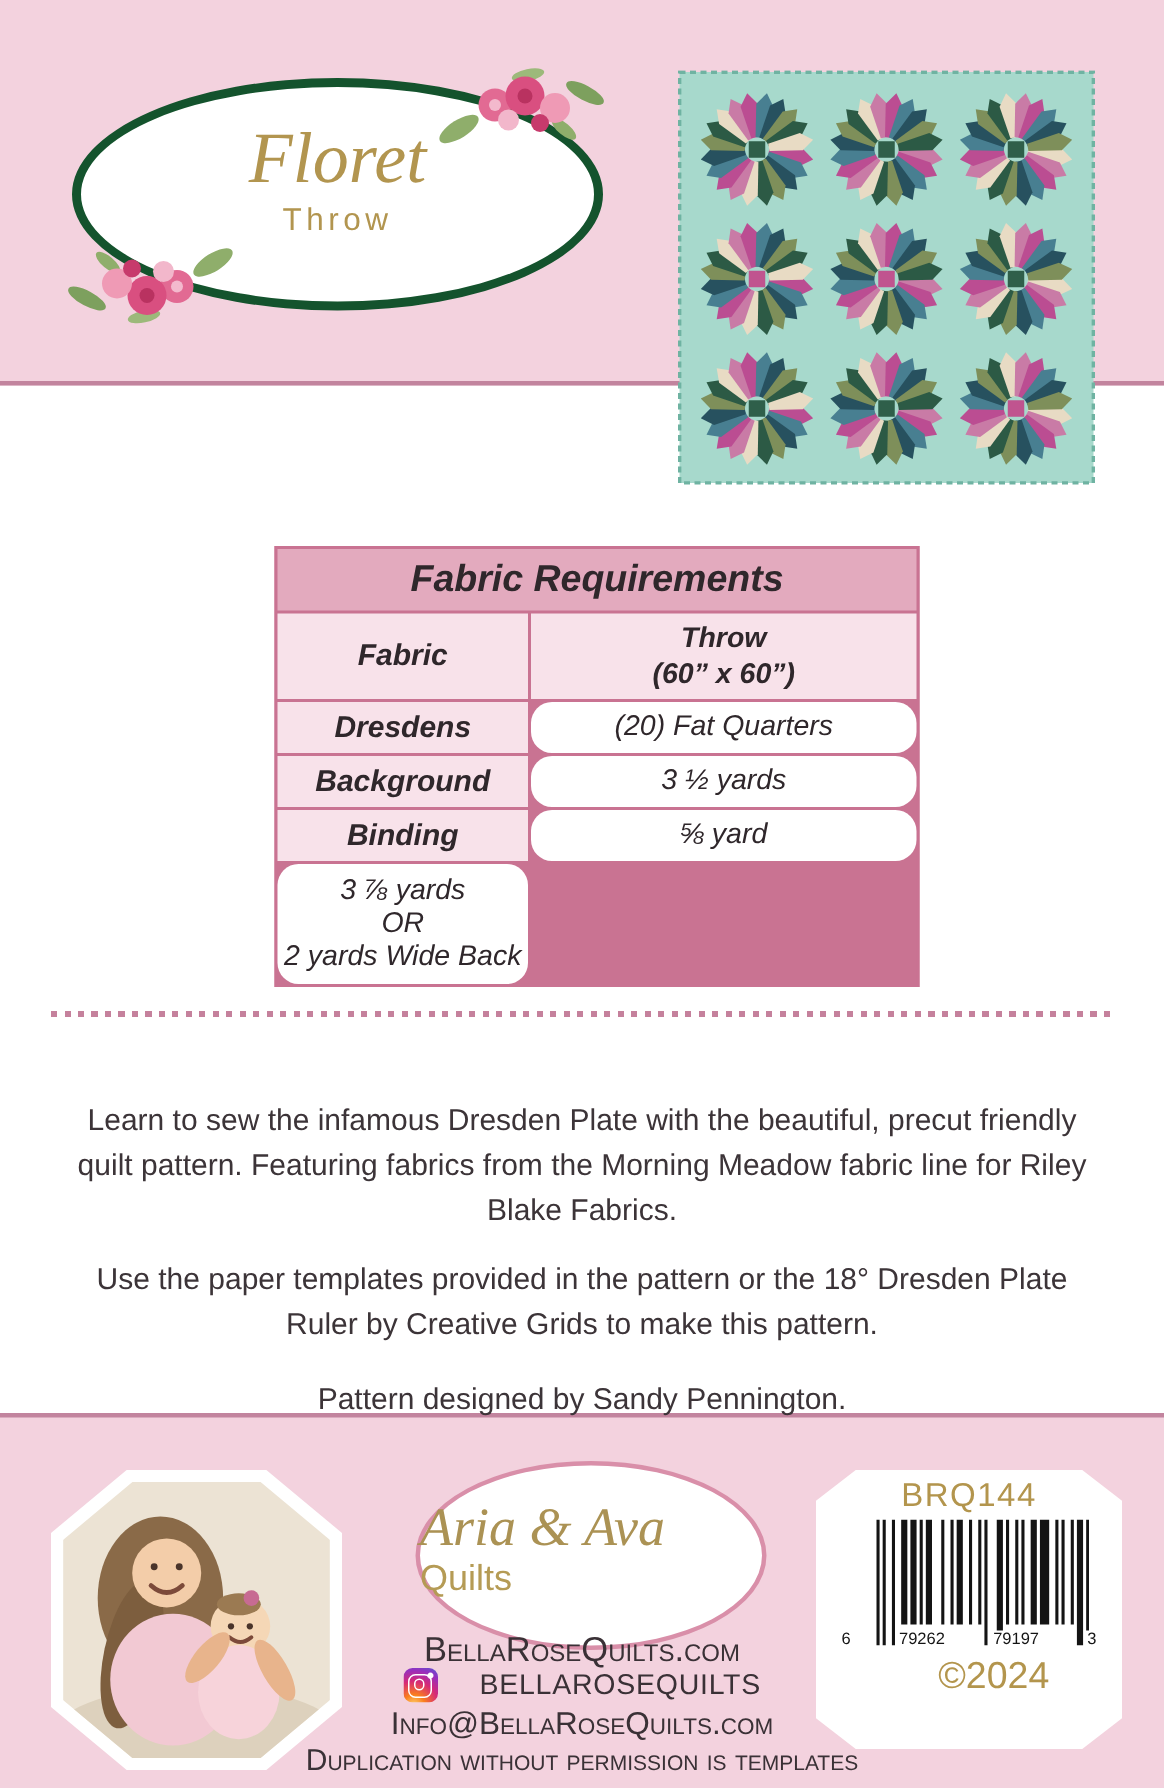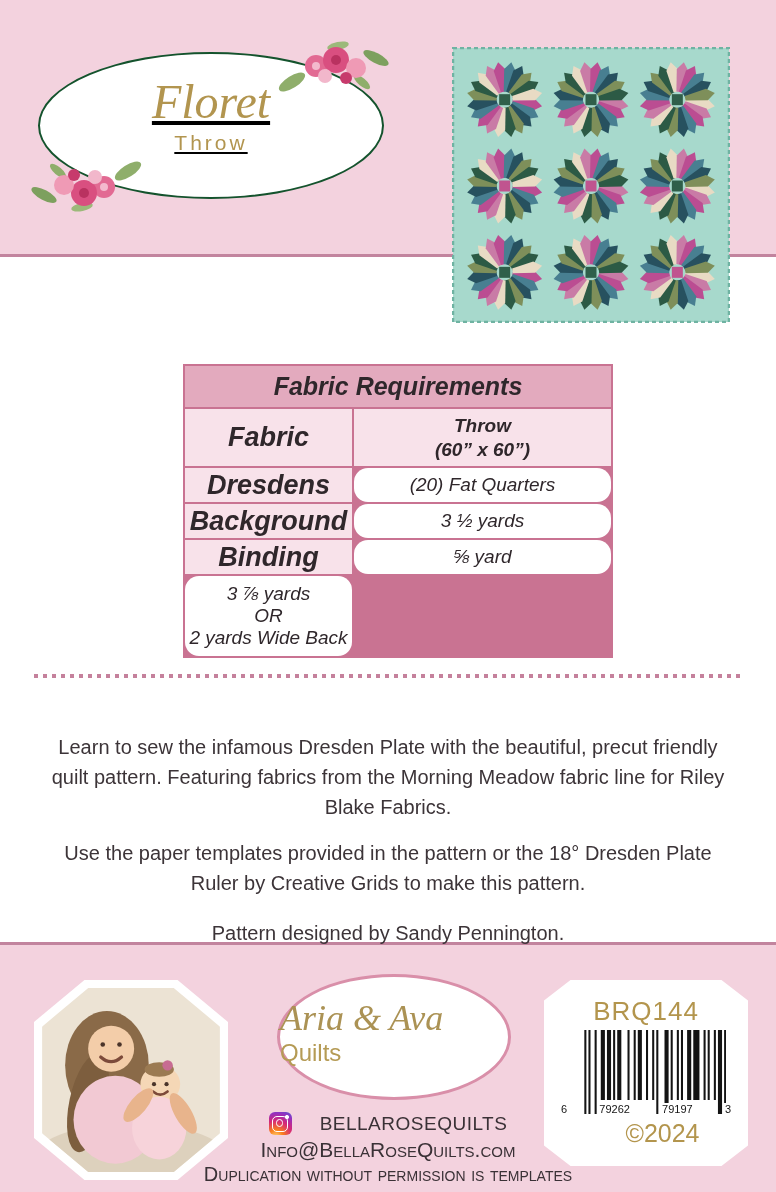--- a/index.html
+++ b/index.html
@@ -3,40 +3,40 @@
 <meta charset="utf-8">
 <style>
   html,body{margin:0;padding:0;background:#888;}
   .page{position:relative;width:776px;height:1192px;background:#ffffff;margin:0 auto;
         font-family:"Liberation Sans",sans-serif;overflow:hidden;}
   .band{position:absolute;left:0;width:776px;background:#f3d2de;}
   .band.top{top:0;height:254px;border-bottom:3px solid #c2849e;}
   .band.bottom{top:942px;height:250px;border-top:3px solid #c2849e;}
 
   
-  .title-oval{position:absolute;left:38px;top:52px;width:342px;height:143px;background:#fff;
-              border:2px solid #14532d;border-radius:50%;text-align:center;z-index:2;text-decoration:underline;}
+  .title-oval{position:absolute;left:48px;top:52px;width:342px;height:143px;background:#fff;
+              border:6px solid #14532d;border-radius:50%;text-align:center;z-index:2;}
   .floret{margin-top:20px;font-family:"Liberation Serif",serif;font-style:italic;
           font-size:48px;color:#b2954f;}
   .throw{font-size:21px;letter-spacing:3px;color:#b2954f;margin-top:2px;}
   .fl{position:absolute;width:120px;height:62px;}
   .fl-tr{right:-14px;top:-16px;}
   .fl-bl{left:-16px;bottom:-18px;transform:rotate(180deg);}
 
   
   .quilt{position:absolute;left:452px;top:47px;width:278px;height:276px;z-index:3;}
 
   
   .fabric-table{position:absolute;left:183px;top:364px;width:426px;display:grid;
                 grid-template-columns:167px 1fr;grid-template-rows:41px 57px 34px 34px 34px 80px;
                 gap:2px;border:2px solid #c97392;background:#c97392;color:#2f272b;}
   .cell{display:flex;flex-direction:column;align-items:center;justify-content:center;text-align:right;background:#fff;font-style:italic;}
   .cell.head{grid-column:1/-1;background:#e3aabe;font-size:25px;font-weight:bold;}
   .cell.pink{background:#f8e2ea;}
-  .cell.label{font-weight:bold;font-size:27px;}
+  .cell.label{font-weight:bold;font-size:20px;}
   .cell.value{font-size:19px;border-radius:14px;}
   .cell .b{font-weight:bold;font-size:19px;line-height:24px;}
 
   
   .divider{position:absolute;left:34px;top:674px;width:708px;height:4px;
            background:repeating-linear-gradient(90deg,#c5819c 0 4px,rgba(0,0,0,0) 4px 9px);}
   .desc{position:absolute;left:38px;width:700px;text-align:center;font-size:20px;
         line-height:30px;color:#3c3438;}
   .p1{top:712px;}.p2{top:818px;}.p3{top:898px;}
 
@@ -63,21 +63,21 @@
         border:1.6px solid #fff;border-radius:50%;}
   .handle{font-size:19px;letter-spacing:.5px;text-transform:uppercase;color:#3a3136;margin-left:20px;}
   .email{position:absolute;left:168px;top:1138px;width:440px;text-align:center;
          font-variant:small-caps;font-size:21px;color:#3a3136;z-index:2;}
   .legal{position:absolute;left:0;top:1163px;width:776px;text-align:center;
          font-variant:small-caps;font-size:20px;color:#3a3136;z-index:3;}
 
   .barcode-panel{position:absolute;left:544px;top:980px;width:204px;height:186px;background:#fff;
          clip-path:polygon(13% 0,87% 0,100% 11%,100% 89%,87% 100%,13% 100%,0 89%,0 11%);
          text-align:center;z-index:2;}
-  .sku{margin-top:16px;font-size:26px;color:#b3954d;letter-spacing:1px;}
+  .sku{margin-top:4px;font-size:22px;color:#b3954d;letter-spacing:1px;}
   .bars{margin-top:3px;}
   .digits{display:flex;justify-content:space-between;width:174px;margin:-15px auto 0;
           font-size:11px;color:#141414;position:relative;}
   .digits span{background:#fff;padding:0 2px;line-height:13px;}
   .copyright{font-size:25px;color:#b3954d;margin-top:3px;margin-left:33px;}
 </style>
 </head>
 <body>
 
 <div class="page">
@@ -358,20 +358,21 @@
       <ellipse cx="135" cy="120" rx="8" ry="22" fill="#e8b48c" transform="rotate(-30 135 120)"></ellipse>
       <ellipse cx="92" cy="112" rx="8" ry="20" fill="#e8b48c" transform="rotate(40 92 112)"></ellipse>
     </svg>
   </div>
 
   <div class="brand-oval">
     <div class="brand">Aria &amp; Ava</div>
     <div class="brand-sub">Quilts</div>
   </div>
 
+  <div class="website">BellaRoseQuilts.com</div>
   <div class="insta">
     <span class="ig-icon"></span>
     <span class="handle">bellarosequilts</span>
   </div>
   <div class="email">Info@BellaRoseQuilts.com</div>
   <div class="legal">Duplication without permission is templates</div>
 
   <div class="barcode-panel">
     <div class="sku">BRQ144</div>
     <div class="bars">

